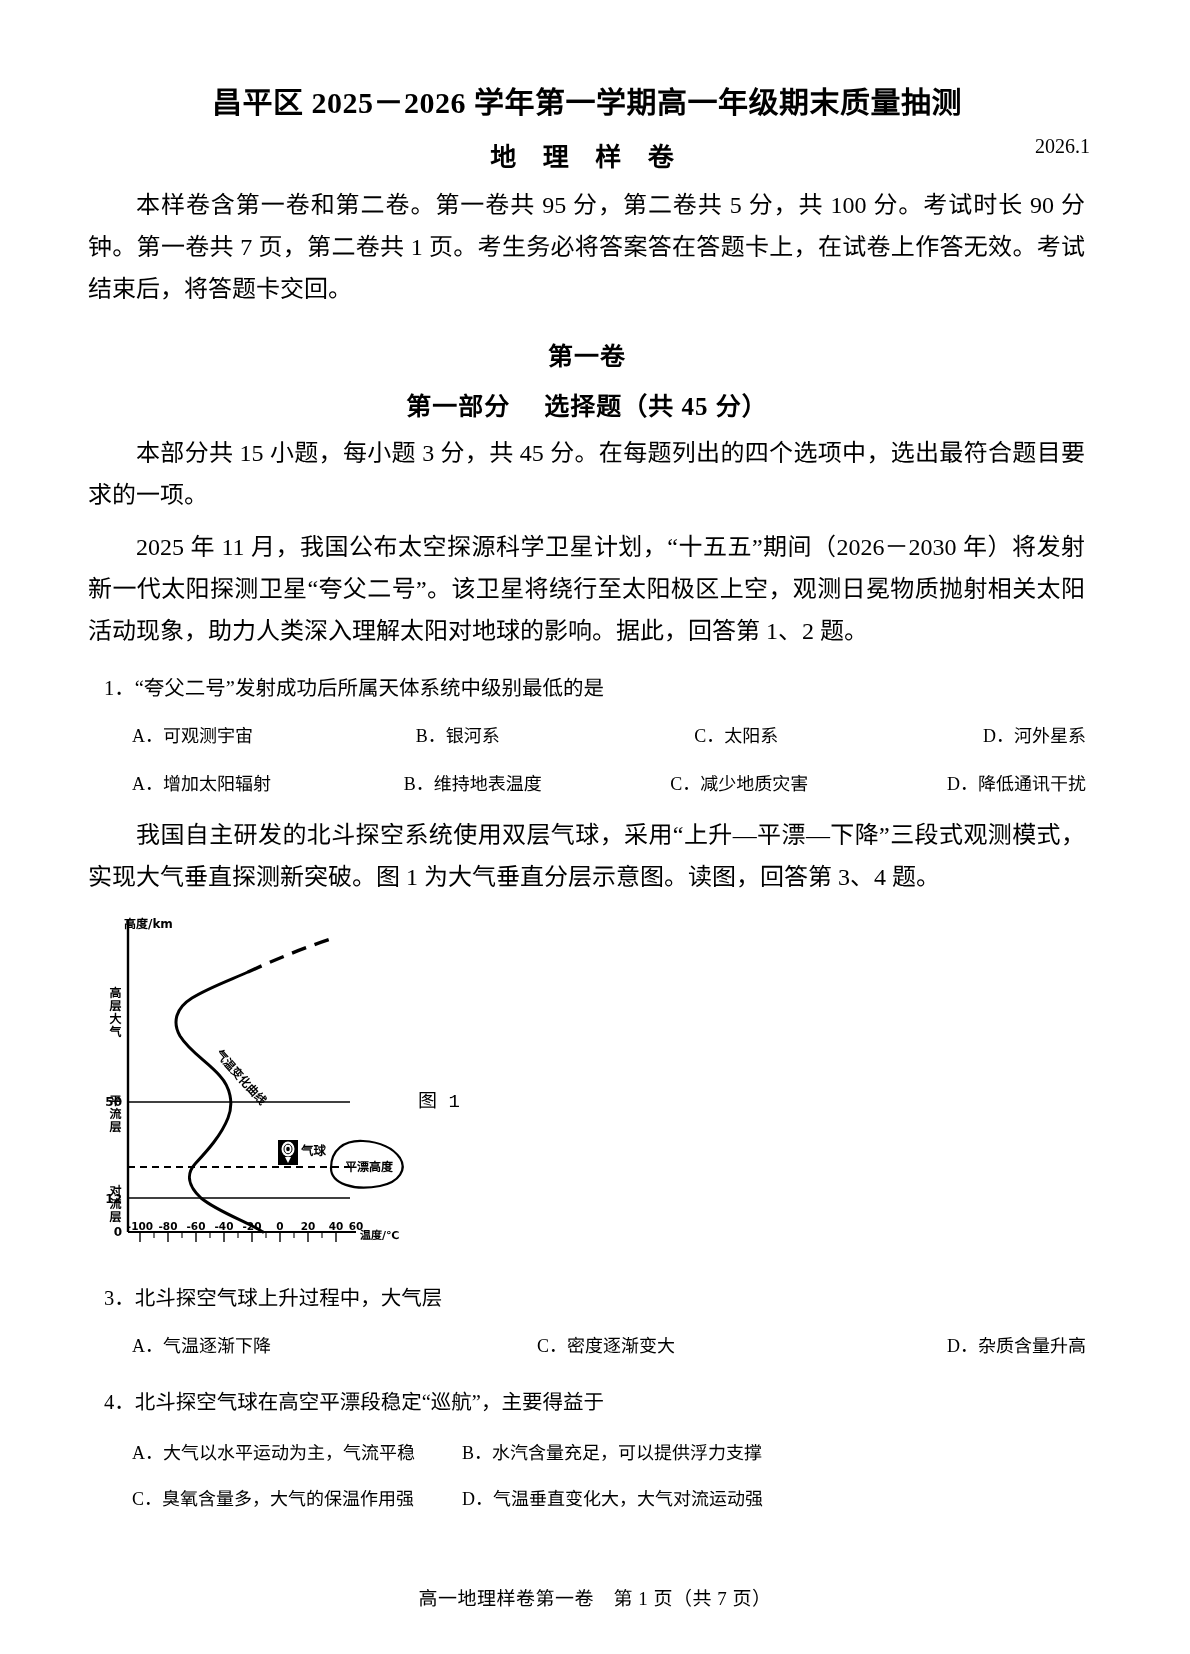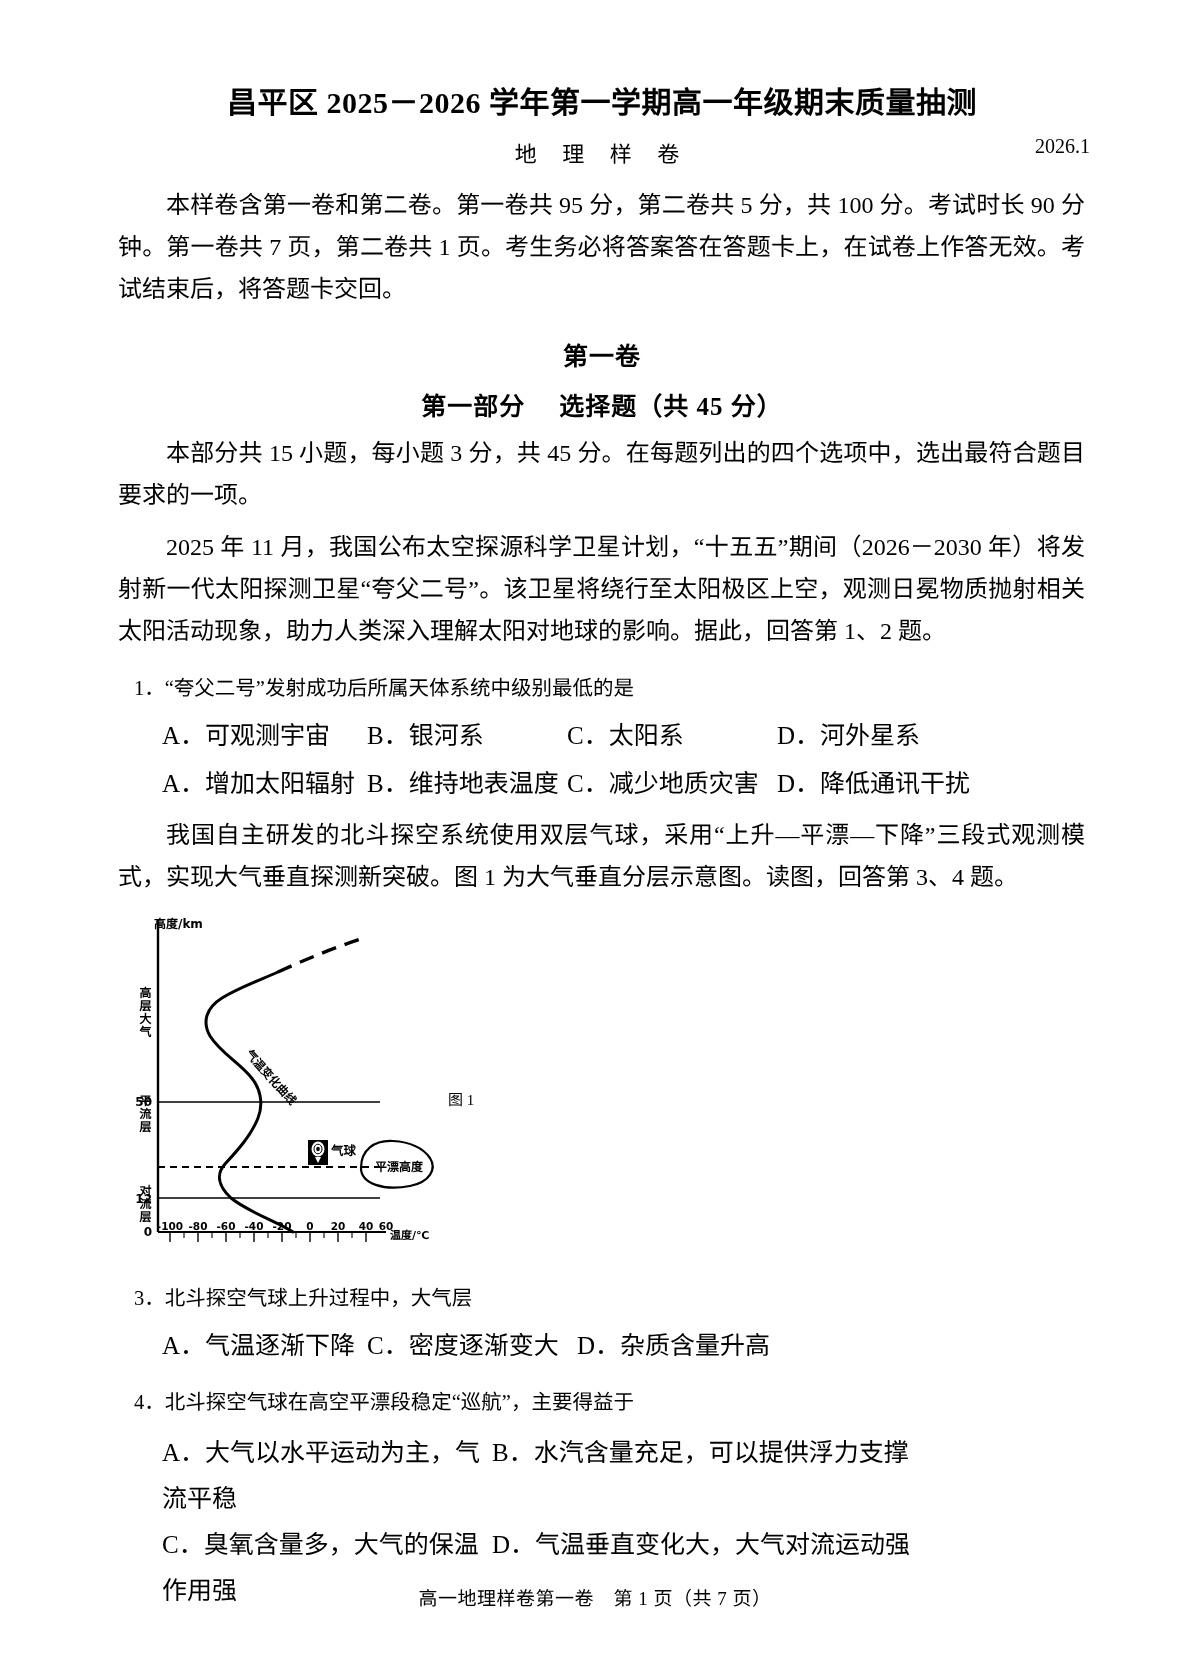--- a/index.html
+++ b/index.html
@@ -8,39 +8,39 @@
     width:1190px;height:1654px;
     font-family:"Liberation Serif","DejaVu Serif",serif;
     color:#000;
     position:relative;
     overflow:hidden;
   }
   .page{
     position:relative;
     width:1190px;height:1654px;
     box-sizing:border-box;
-    padding:62px 104px 0 118px;
+    padding:62px 104px 0 88px;
   }
   .title-main{
     text-align:center;
     font-size:30px;
     font-weight:bold;
     letter-spacing:0.5px;
     margin:22px 0 0 0;
     line-height:1.25;
   }
   .subtitle-row{
     position:relative;
     text-align:center;
     margin-top:14px;
     height:38px;
   }
   .title-sub{
-    font-size:22px;
-    font-weight:normal;
+    font-size:26px;
+    font-weight:bold;
     letter-spacing:10px;
   }
   .title-date{
     position:absolute;
     right:-4px;
     bottom:16px;
     font-size:20px;
     font-weight:normal;
     letter-spacing:0px;
   }
@@ -67,25 +67,26 @@
     letter-spacing:1px;
   }
   .h-part .gap{ display:inline-block;width:34px; }
   .q-stem{
     font-size:20.5px;
     line-height:40px;
     margin-top:16px;
     padding-left:16px;
   }
   .q-opts{
-    font-size:25px;
+    font-size:18px;
     line-height:40px;
     margin-top:8px;
     padding-left:44px;
     display:flex;
+    justify-content:space-between;
   }
   .q-opts.four > span{ display:inline-block; }
   .q-opts.grid2{
     display:block;
     padding-left:44px;
   }
   .q-opts.grid2 .row{
     display:flex;
     line-height:46px;
   }
@@ -103,23 +104,24 @@
     display:flex;
     flex-direction:row;
     align-items:center;
   }
   .figure-box{
     position:relative;
     width:330px;
     height:350px;
   }
   .fig-caption{
-    font-size:15px;
+    font-size:19px;
     margin-top:24px;
     text-align:center;
+    font-family:Liberation Mono, monospace;
   }
   svg{display:block;}
   .zh{
     font-family:"DejaVu Sans","Liberation Sans",sans-serif;
     font-weight:bold;
   }
   .footer{
     position:absolute;
     left:0;right:0;
     bottom:44px;

